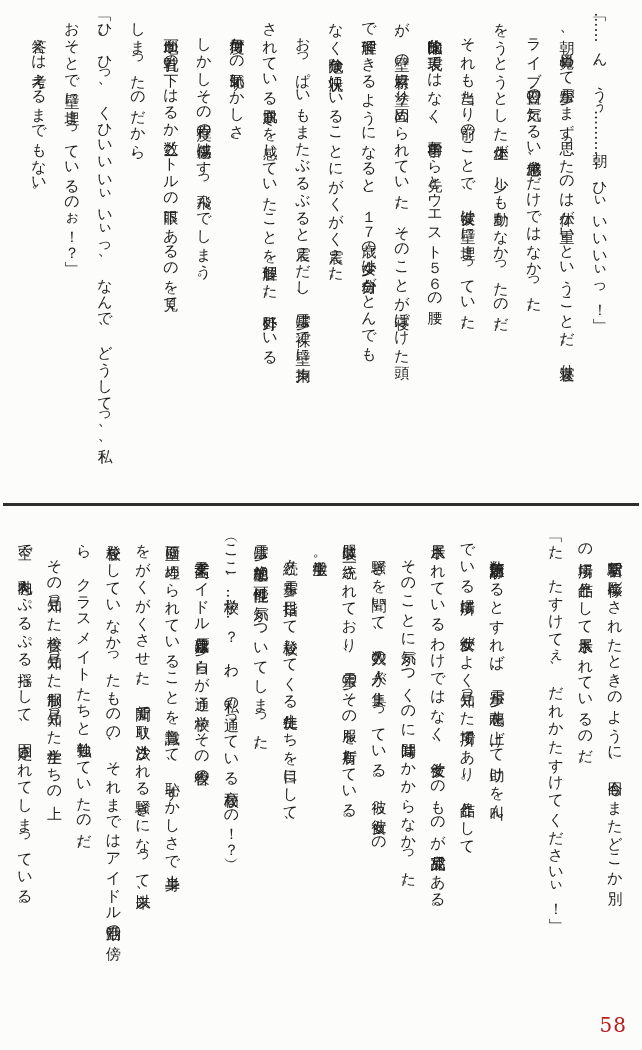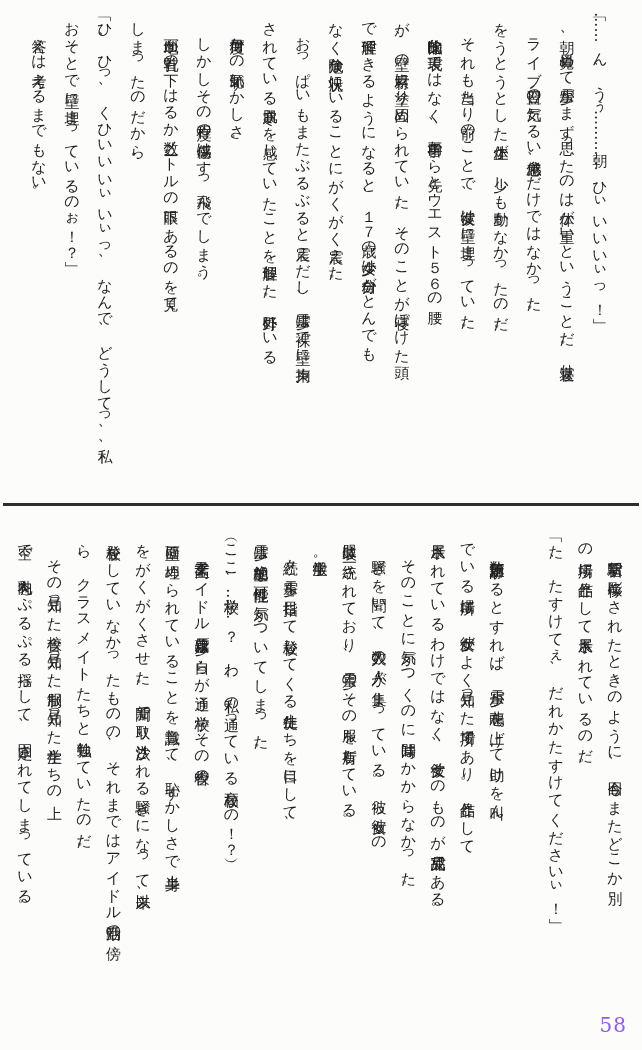--- a/index.html
+++ b/index.html
@@ -55,21 +55,21 @@
     border: none;
     border-top: 3px solid #2e2e2e;
     margin: 0;
   }
   .page-number {
     position: absolute;
     right: 15px;
     bottom: 13px;
     font-size: 20px;
     letter-spacing: 1px;
-    color: #8b5cf6;
+    color: #b91c1c;
     font-family: "DejaVu Serif", "Liberation Serif", serif;
   }
 </style>
 </head>
 <body>
 
 <div class="page">
   <section id="section-top" class="text-block"><div class="text-line">「……ん、うぅ……朝……ひぃいいいぃっ！」</div><div class="text-line">　朝、目覚めて雪歩がまず思ったのは体が重いということだ。寝返り</div><div class="text-line">　ライブ翌日の気だるい倦怠感、だけではなかった。</div><div class="text-line">をうとうとした上体が、少しも動かなかったのだ。</div><div class="text-line">　それも当たり前のことで、彼女は壁に埋まっていた。</div><div class="text-line">　比喩的な表現ではなく、両手首から先とウエスト５６の腰</div><div class="text-line">が、壁の素材に塗り固められていた。そのことが寝ぼけた頭</div><div class="text-line">で理解できるようになると、１７歳の少女は自分がとんでも</div><div class="text-line">なく危険な状況にいることにがくがく震えた。</div><div class="text-line">　おっぱいもまたぶるぶると震えだし、雪歩は裸で壁に拘束</div><div class="text-line">されている肌寒さを感じていたことを理解した。野外にいる</div><div class="text-line">　何度目かの気恥ずかしさ。</div><div class="text-line">　しかしその程度の感傷はすっ飛んでしまう。</div><div class="text-line">　地面が乳首の下、はるか数メートルの眼下にあるのを見て</div><div class="text-line">しまったのだから。</div><div class="text-line">「ひ、ひっ、くひいいいぃいぃっ、なんで、どうしてっ、私、</div><div class="text-line">おそとで壁に埋まっているのぉ！？」</div><div class="text-line">　答えは考えるまでもない。</div></section>
 
   <hr class="divider">

